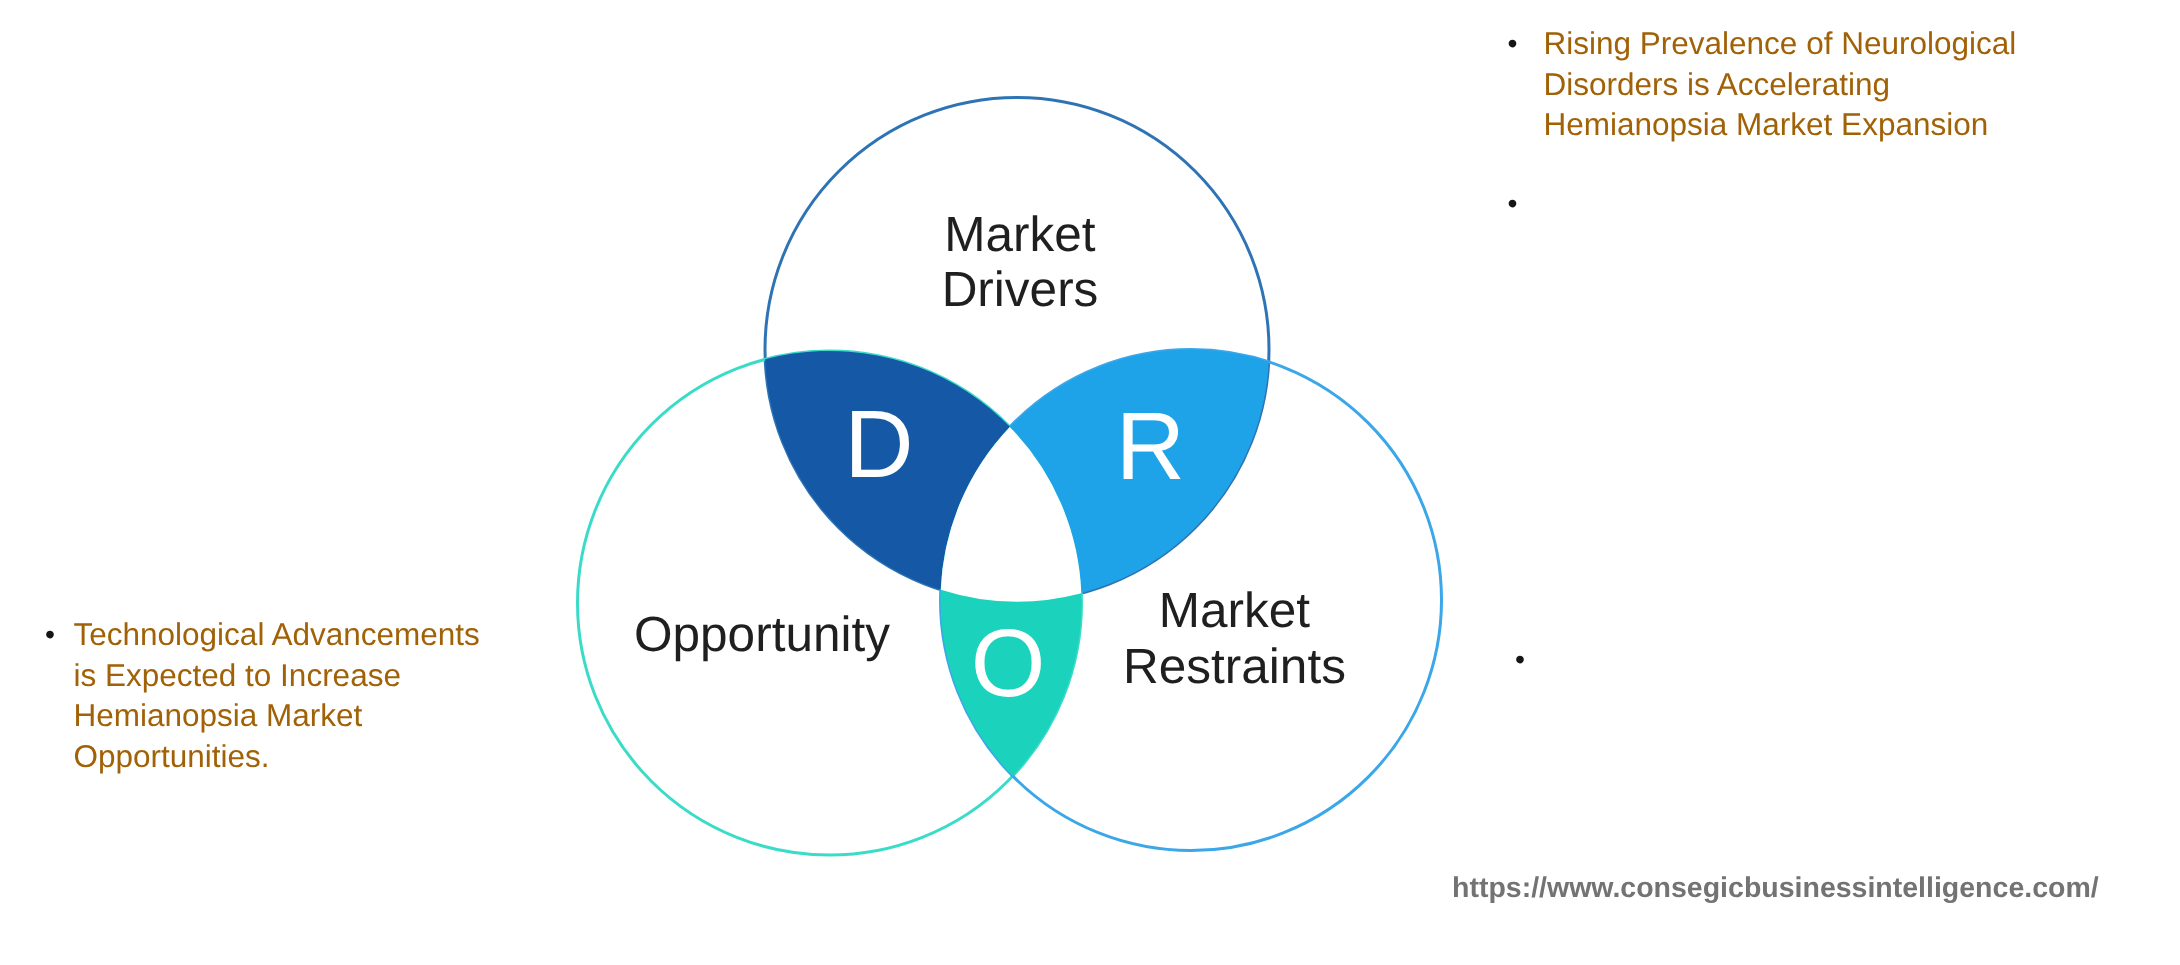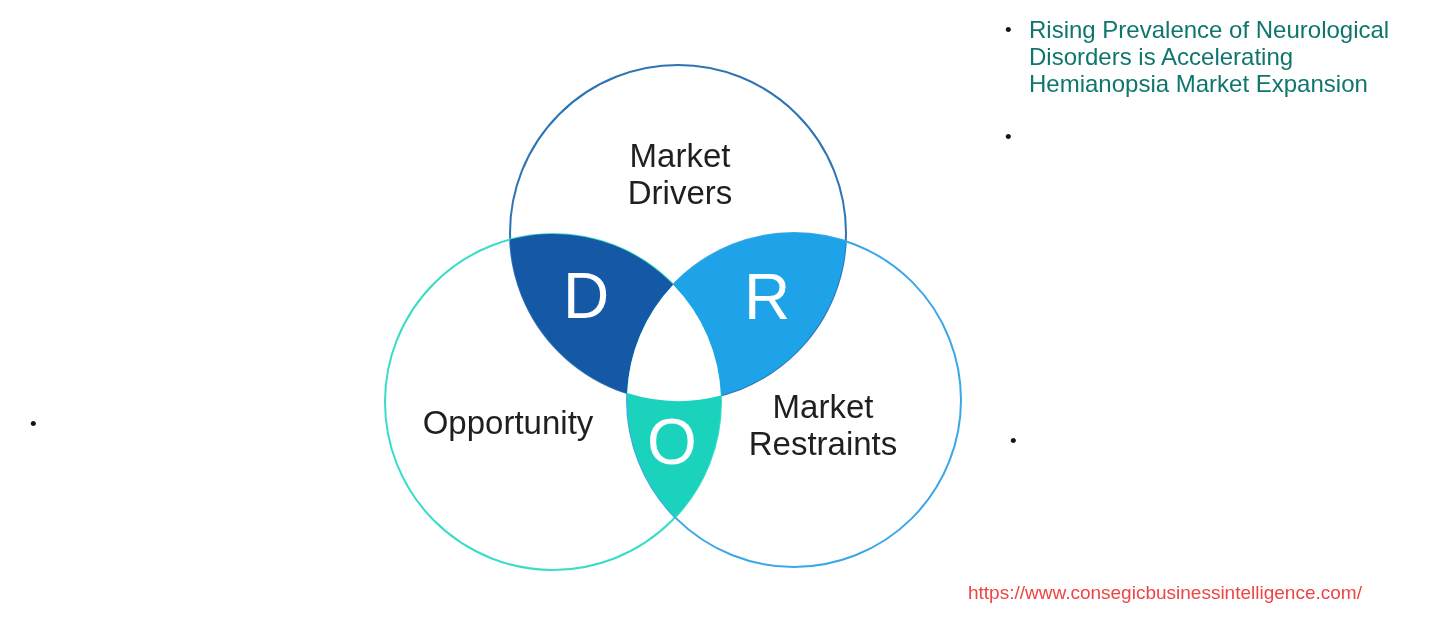--- a/index.html
+++ b/index.html
@@ -44,31 +44,32 @@
     flex: 0 0 24px;
     font-size: 19px;
     line-height: 27px;
     color: #151515;
   }
   .bullet-block.left .bullet-dot {
     flex-basis: 19px;
   }
   .bullet-text {
     white-space: pre-line;
-    font-size: 24px;
+    font-size: 21px;
     line-height: 27px;
-    color: #0f766e;
+    color: #a16207;
   }
   .footer-url {
     position: absolute;
     left: 968px;
     top: 581px;
     font-size: 19px;
     line-height: 24px;
-    color: #ef4444;
+    color: #737373;
+    font-weight: bold;
   }
   #block-drivers   { left: 1005px; top: 16px;  width: 430px; }
   #block-opportunity { left: 30px; top: 410px; width: 370px; }
   #block-restraints { left: 1010px; top: 427px; width: 425px; }
 </style>
 </head>
 <body>
 
 <svg class="venn-svg" width="1453" height="643" viewBox="0 0 1453 643">
 
@@ -103,20 +104,24 @@
 Hemianopsia Market Expansion</div>
   </div>
   <div class="bullet-row">
     <span class="bullet-dot">•</span>
   </div>
 </div>
 
 <div id="block-opportunity" class="bullet-block left">
   <div class="bullet-row">
     <span class="bullet-dot">•</span>
+    <div class="bullet-text">Technological Advancements
+is Expected to Increase
+Hemianopsia Market
+Opportunities.</div>
   </div>
 </div>
 
 <div id="block-restraints" class="bullet-block">
   <div class="bullet-row">
     <span class="bullet-dot">•</span>
   </div>
 </div>
 
 <div class="footer-url">https://www.consegicbusinessintelligence.com/</div>

